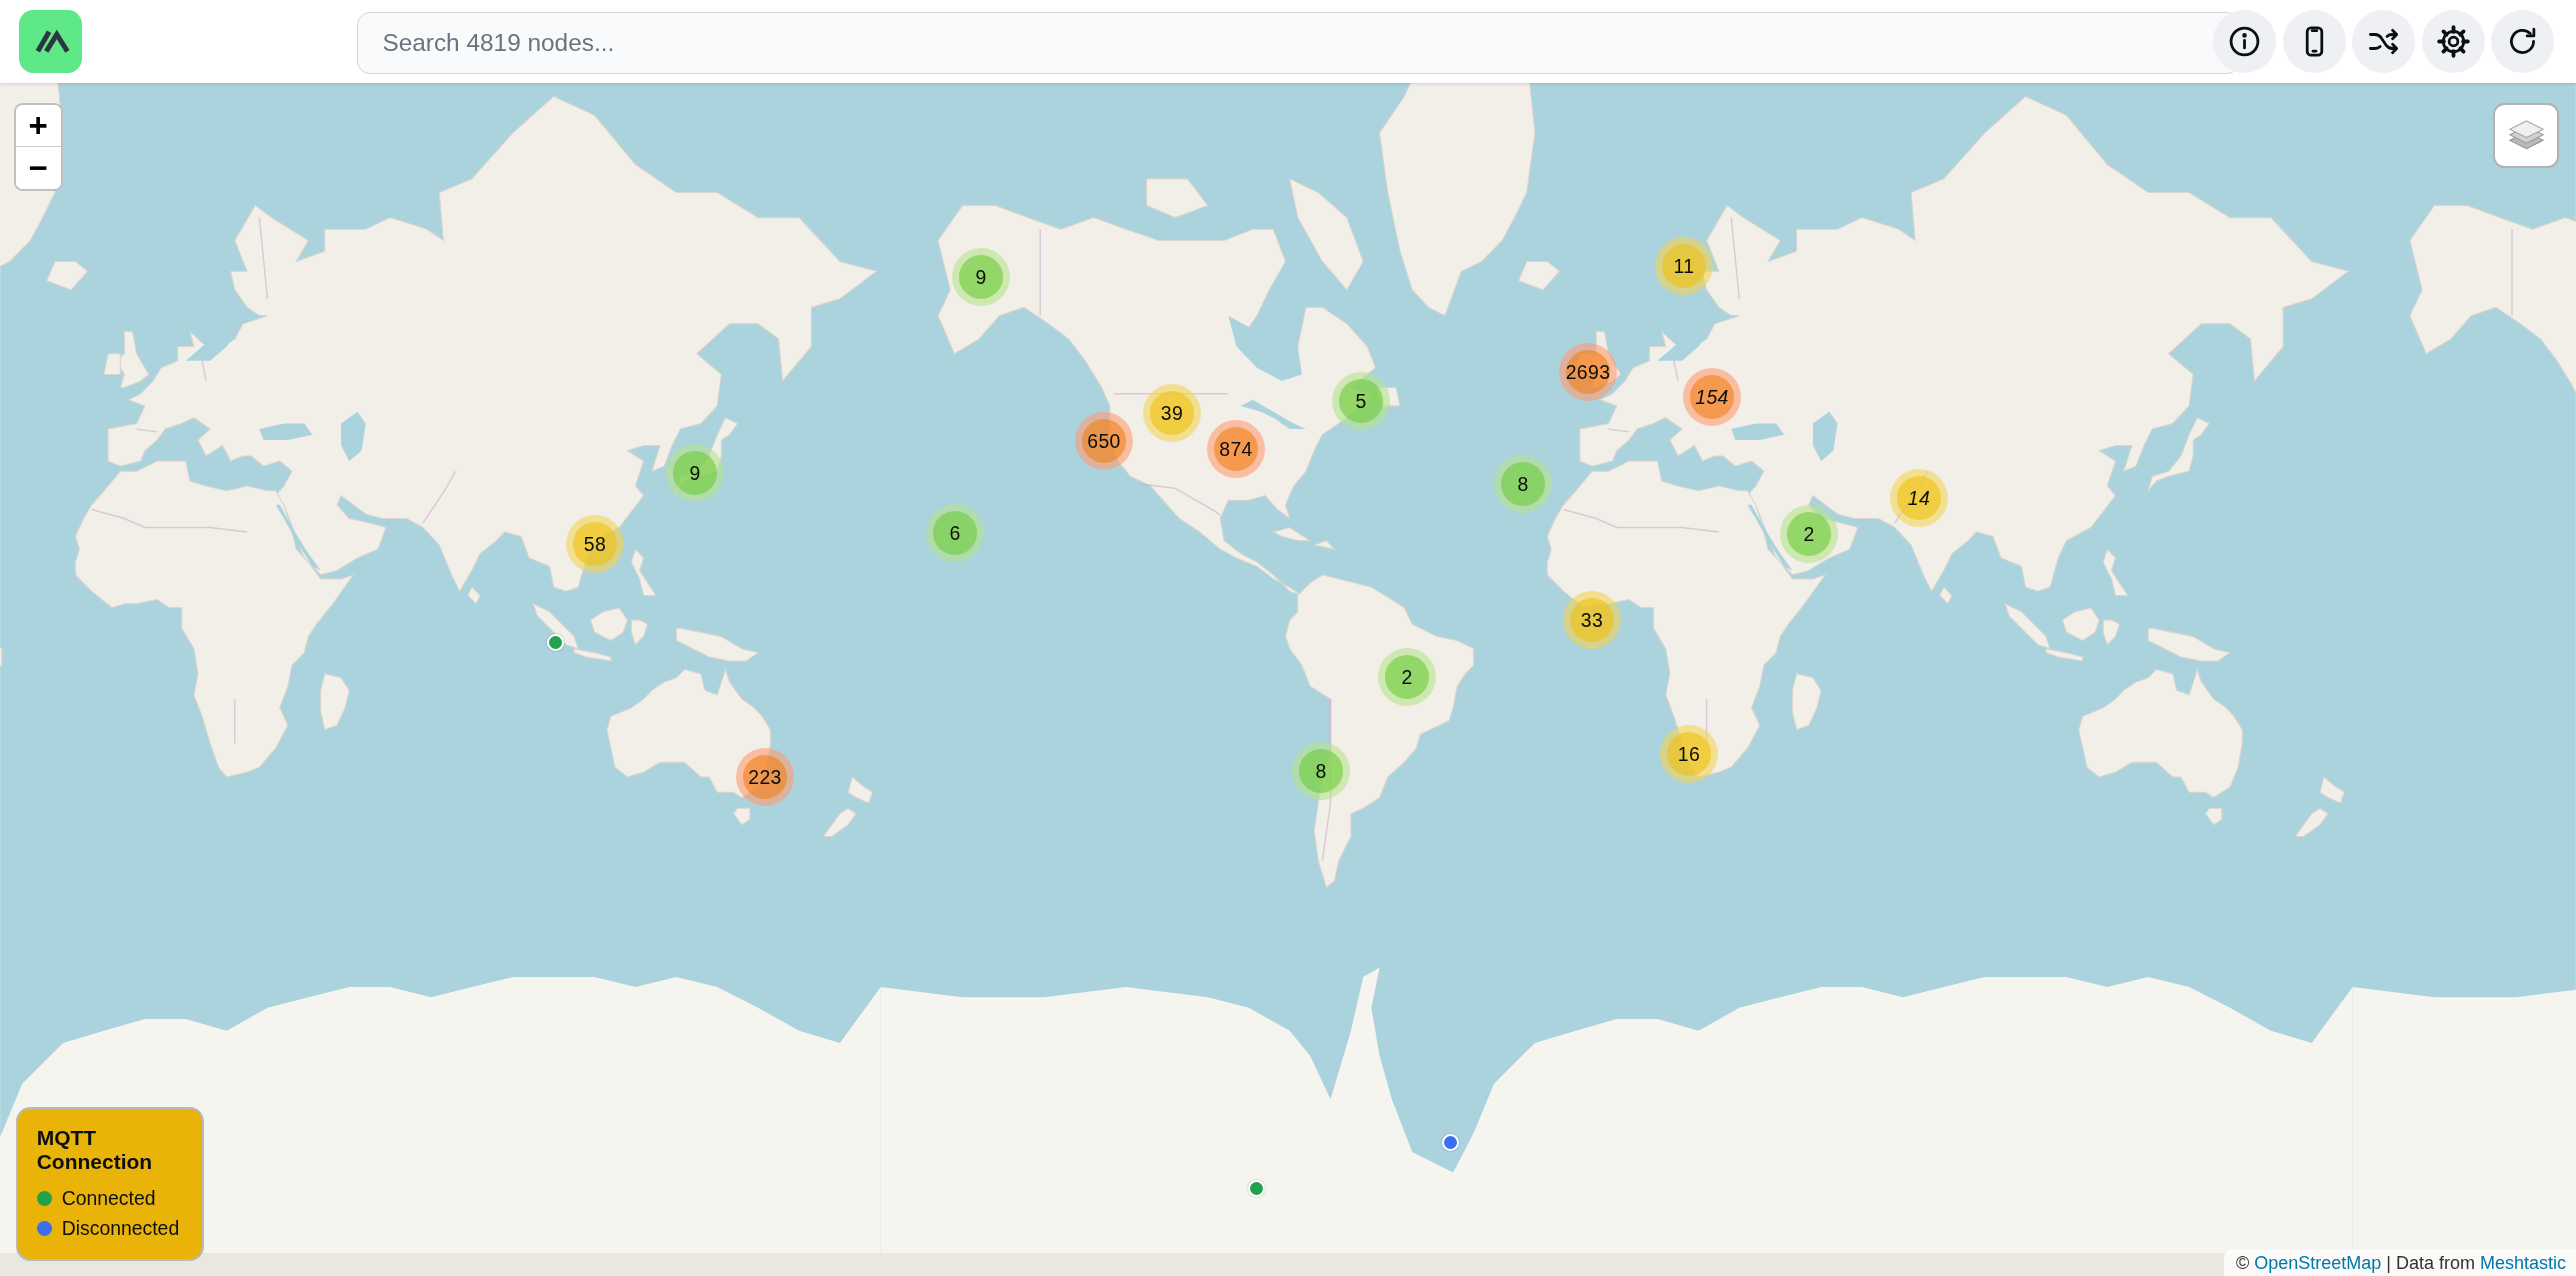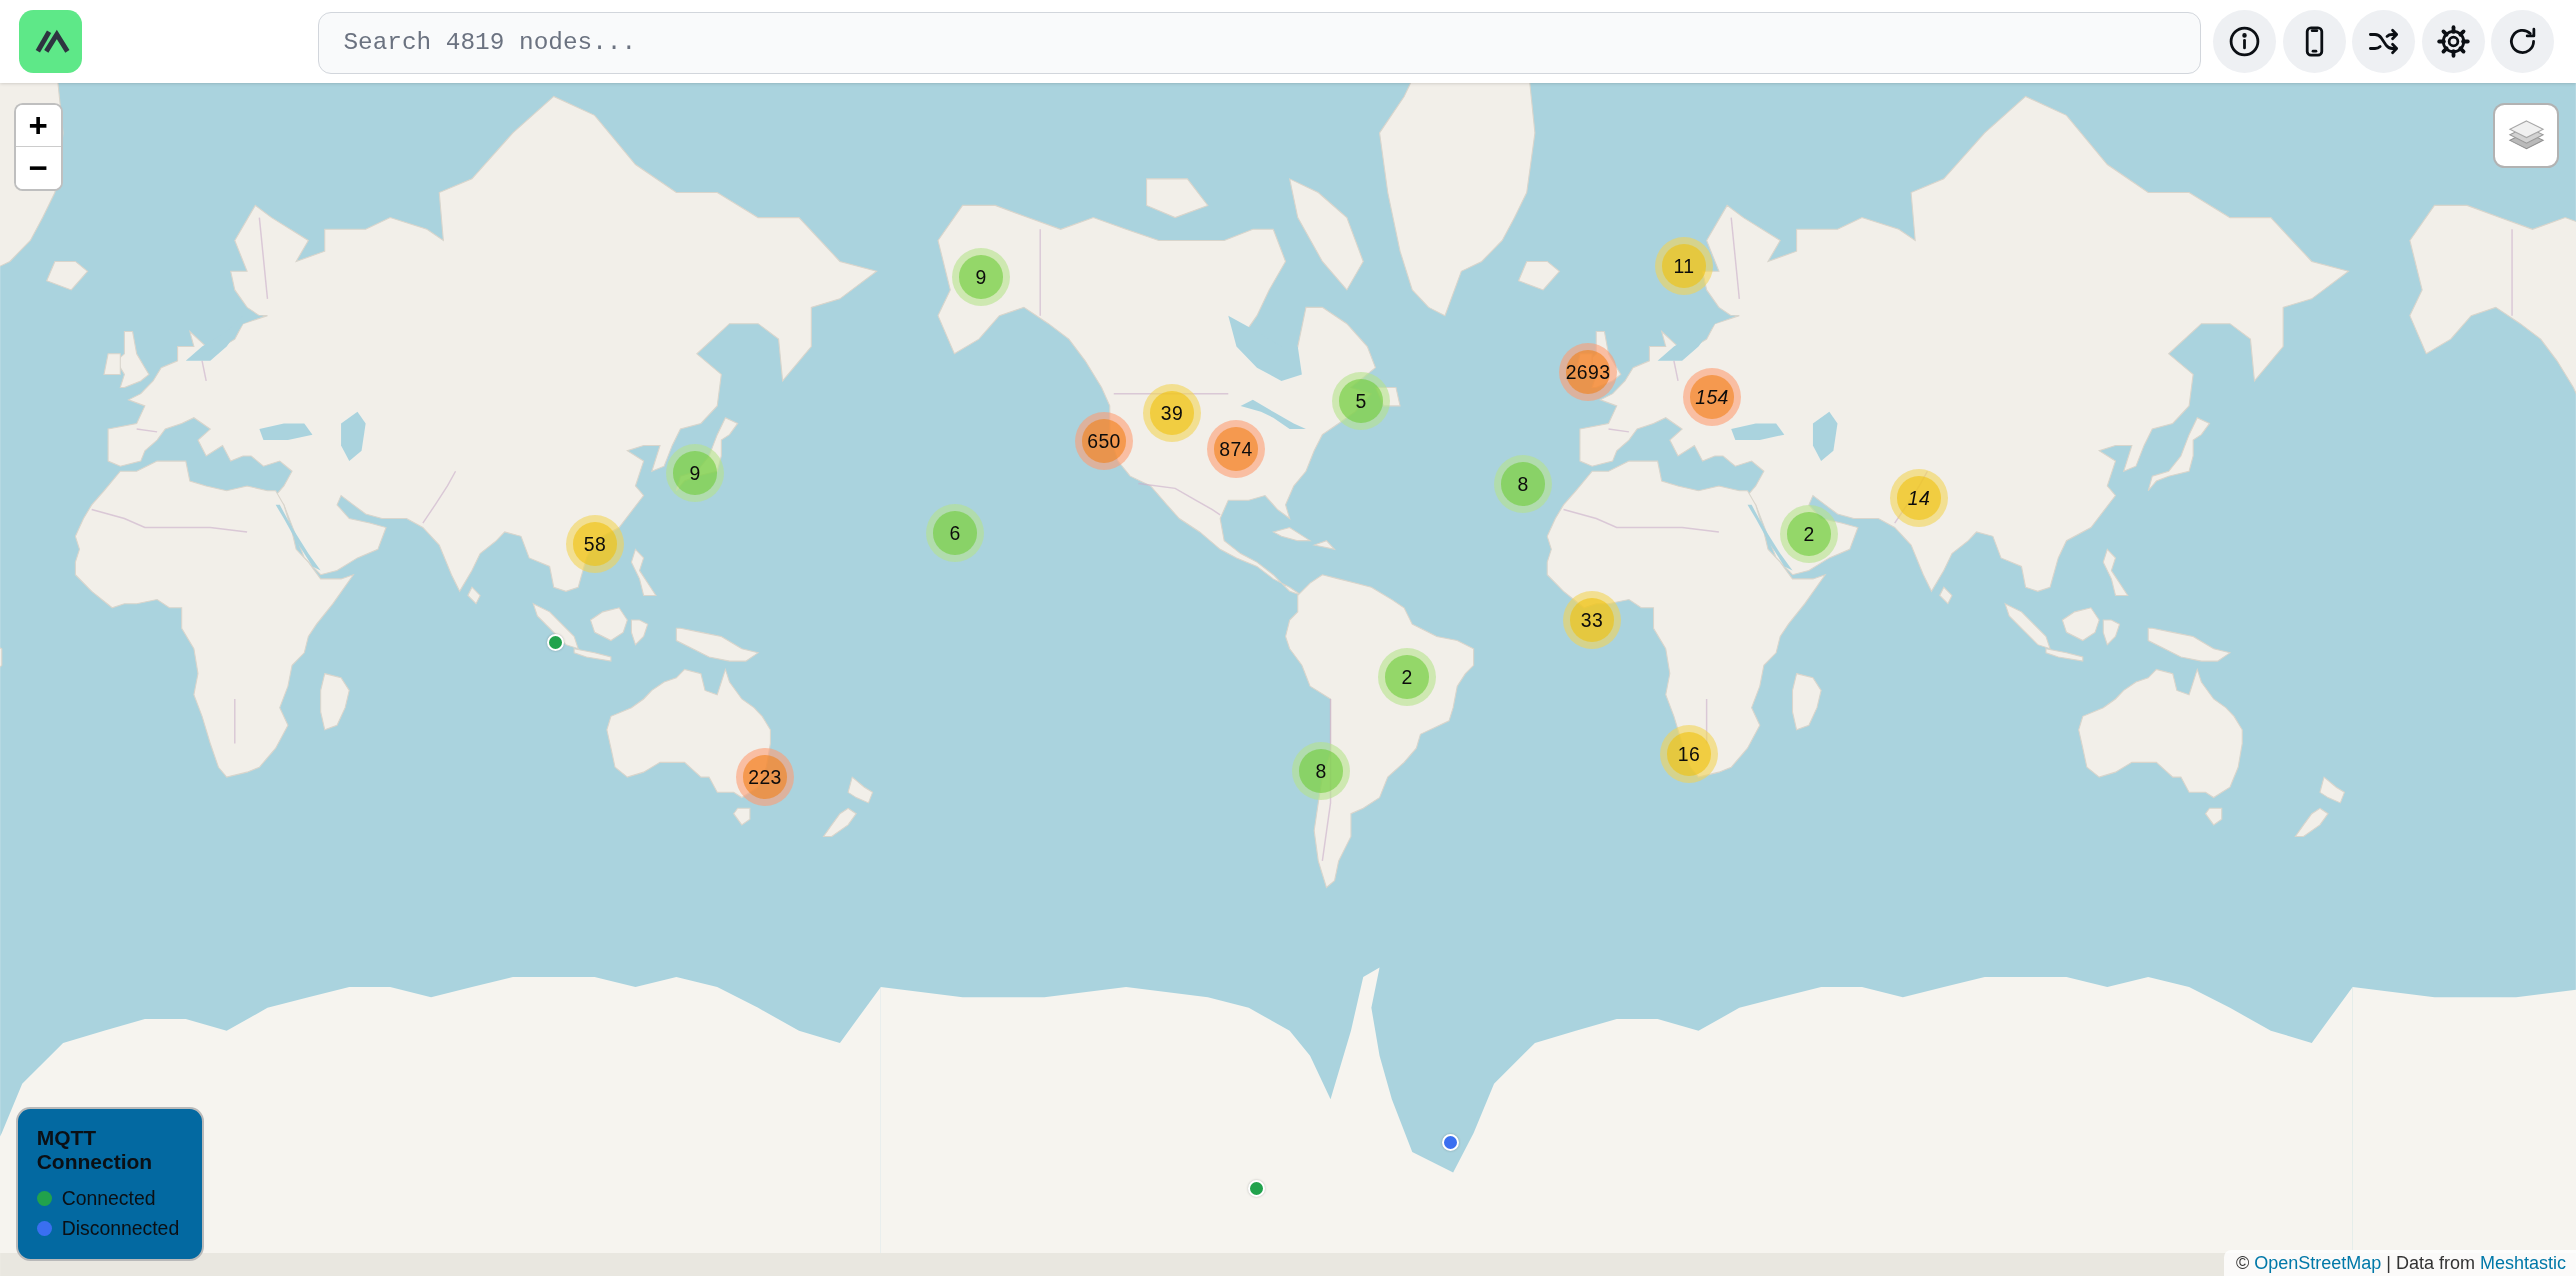--- a/index.html
+++ b/index.html
@@ -9,21 +9,21 @@
   .header { position:absolute; left:0; top:0; width:2576px; height:83px; background:#ffffff; z-index:50;
             display:flex; align-items:center; box-shadow:0 0.7px 3.6px rgba(0,0,0,.18); }
   .logo { position:absolute; left:18.7px; top:10px; width:63px; height:63px; border-radius:14.4px; background:#5ee888;
           display:flex; align-items:center; justify-content:center; }
   .title-block { position:absolute; left:91px; top:10px; display:flex; flex-direction:column; justify-content:center; height:63px; }
   .app-title { font-size:26px; font-weight:700; color:#0b0f14; line-height:1.2; }
   .byline { font-size:21px; color:#0b0f14; line-height:1.25; display:flex; gap:6.5px; }
   .byline a { color:#2563eb; text-decoration:none; }
   .search-wrap { position:absolute; left:318px; top:11.5px; width:1883px; height:62px; }
   .search-input { width:100%; height:100%; border:1.4px solid #d2d6dc; border-radius:13px; background:#f9fafb;
-                  font-size:24.4px; color:#111; padding:0 24.4px; outline:none; font-family:Liberation Mono, monospace; }
+                  font-size:24.4px; color:#111; padding:0 24.4px; outline:none; font-family:Liberation Sans, sans-serif;margin-left:39px; }
   .search-input::placeholder { color:#6b7280; }
   .hbuttons { position:absolute; right:21.6px; top:10px; display:flex; gap:6.5px; }
   .hbtn { width:63px; height:63px; border-radius:50%; background:#eef0f3; border:none; display:flex;
           align-items:center; justify-content:center; cursor:pointer; }
   .hbtn svg { width:35px; height:35px; stroke:#0b0f14; fill:none; stroke-width:1.9; stroke-linecap:round; stroke-linejoin:round; }
 
   
   .map-area { position:absolute; left:0; top:83px; width:2576px; height:1193px; overflow:hidden; cursor:grab; }
   .map-area svg.world { position:absolute; left:0; top:0; }
 
@@ -38,21 +38,21 @@
   
   .zoom-ctrl { position:absolute; left:13.7px; top:103px; width:49px; border:2.9px solid rgba(0,0,0,.25); border-radius:8.6px;
                overflow:hidden; z-index:30; background:#fff; }
   .zoom-btn { display:block; width:100%; height:42px; background:#fff; border:none; font-size:33px; font-weight:700;
               color:#000; line-height:42px; text-align:center; cursor:pointer; font-family:"Liberation Sans",sans-serif; }
   .zoom-btn:first-child { border-bottom:1.4px solid #ccc; }
   .layers-ctrl { position:absolute; right:17px; top:103px; width:66px; height:65px; border:2.9px solid rgba(0,0,0,.3);
                  border-radius:11.5px; background:#fff; z-index:30; display:flex; align-items:center; justify-content:center; cursor:pointer; }
 
   
-  .legend { position:absolute; left:16px; bottom:15px; width:188px; background:#0369a1; border:2.9px solid #b9b9b9;
+  .legend { position:absolute; left:16px; bottom:15px; width:188px; background:#eab308; border:2.9px solid #b9b9b9;
             border-radius:14.4px; padding:17px 17px 18.7px 18.7px; z-index:30; }
   .legend-title { font-size:21px; font-weight:700; color:#0b0f14; margin-bottom:13px; }
   .legend-row { display:flex; align-items:center; gap:10px; margin-top:7.2px; }
   .legend-dot { width:15px; height:15px; border-radius:50%; }
   .legend-label { font-size:19.4px; color:#0b0f14; }
 
   
   .attribution { position:absolute; right:0; bottom:0; height:26px; background:rgba(255,255,255,.8); z-index:30;
                  display:flex; align-items:center; padding:0 10px 0 11.5px; font-size:18px; color:#333;
                  border-top-left-radius:7.2px; white-space:pre; }

